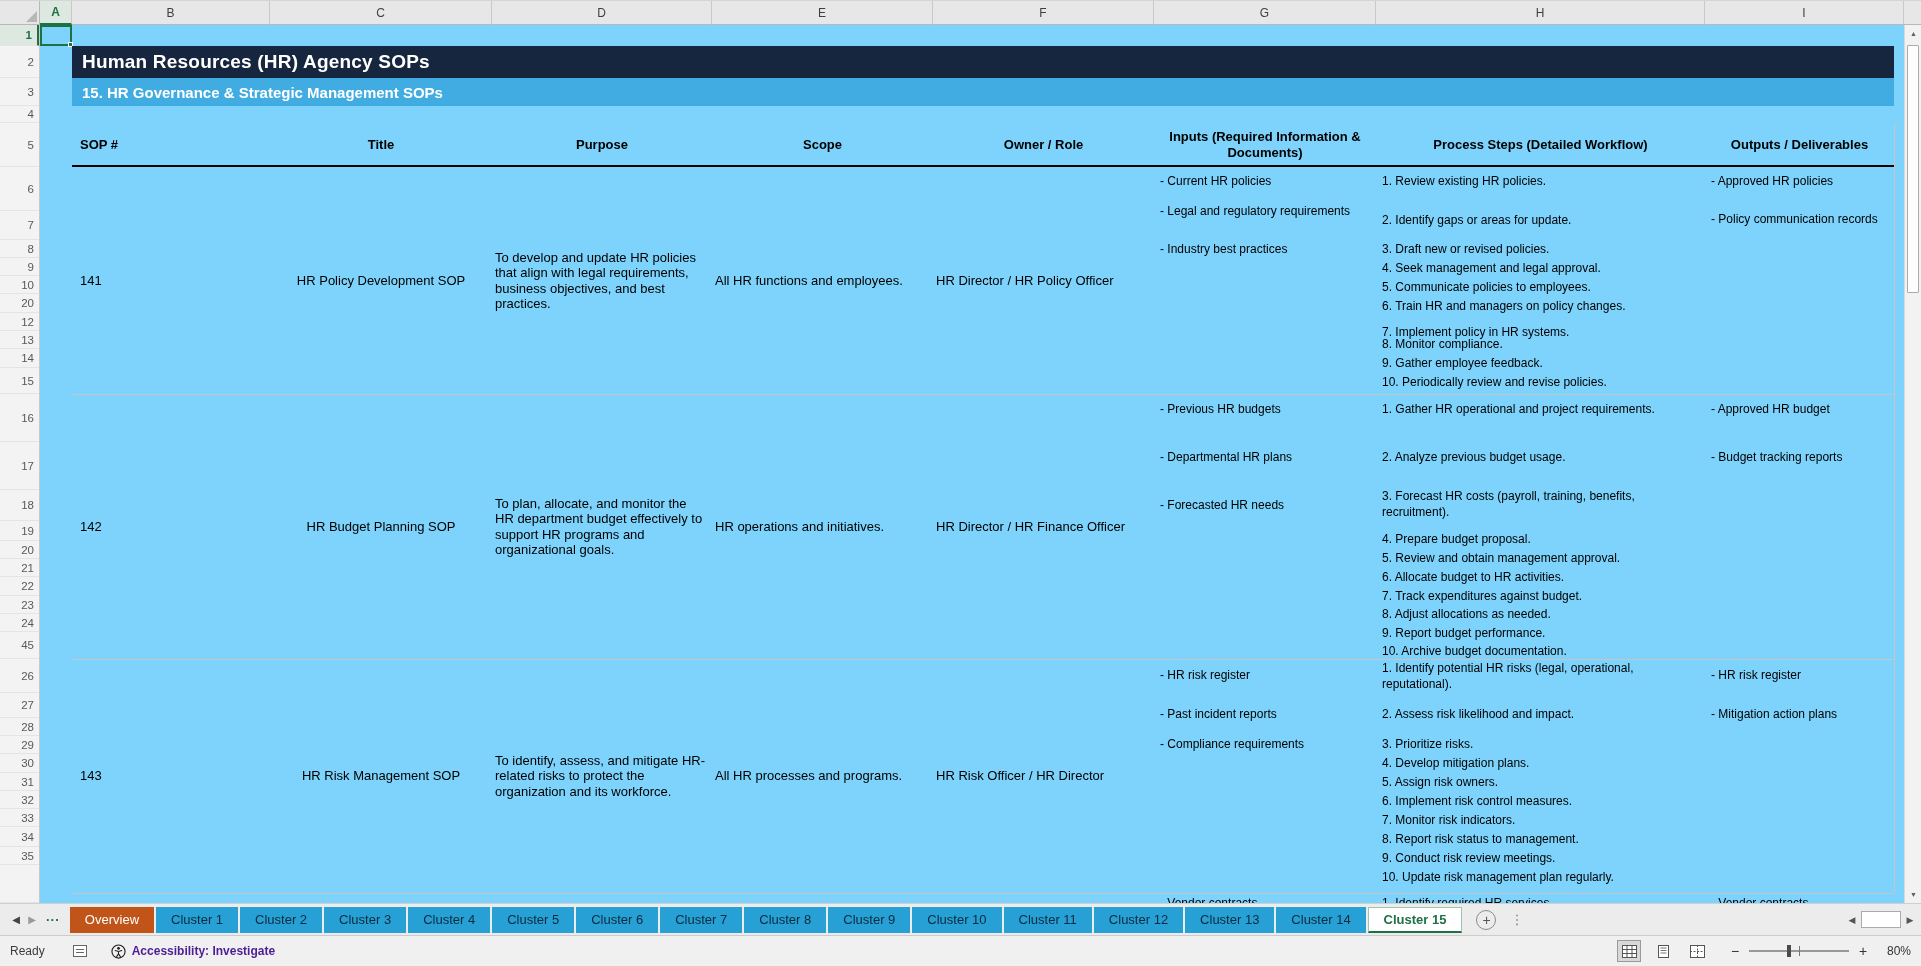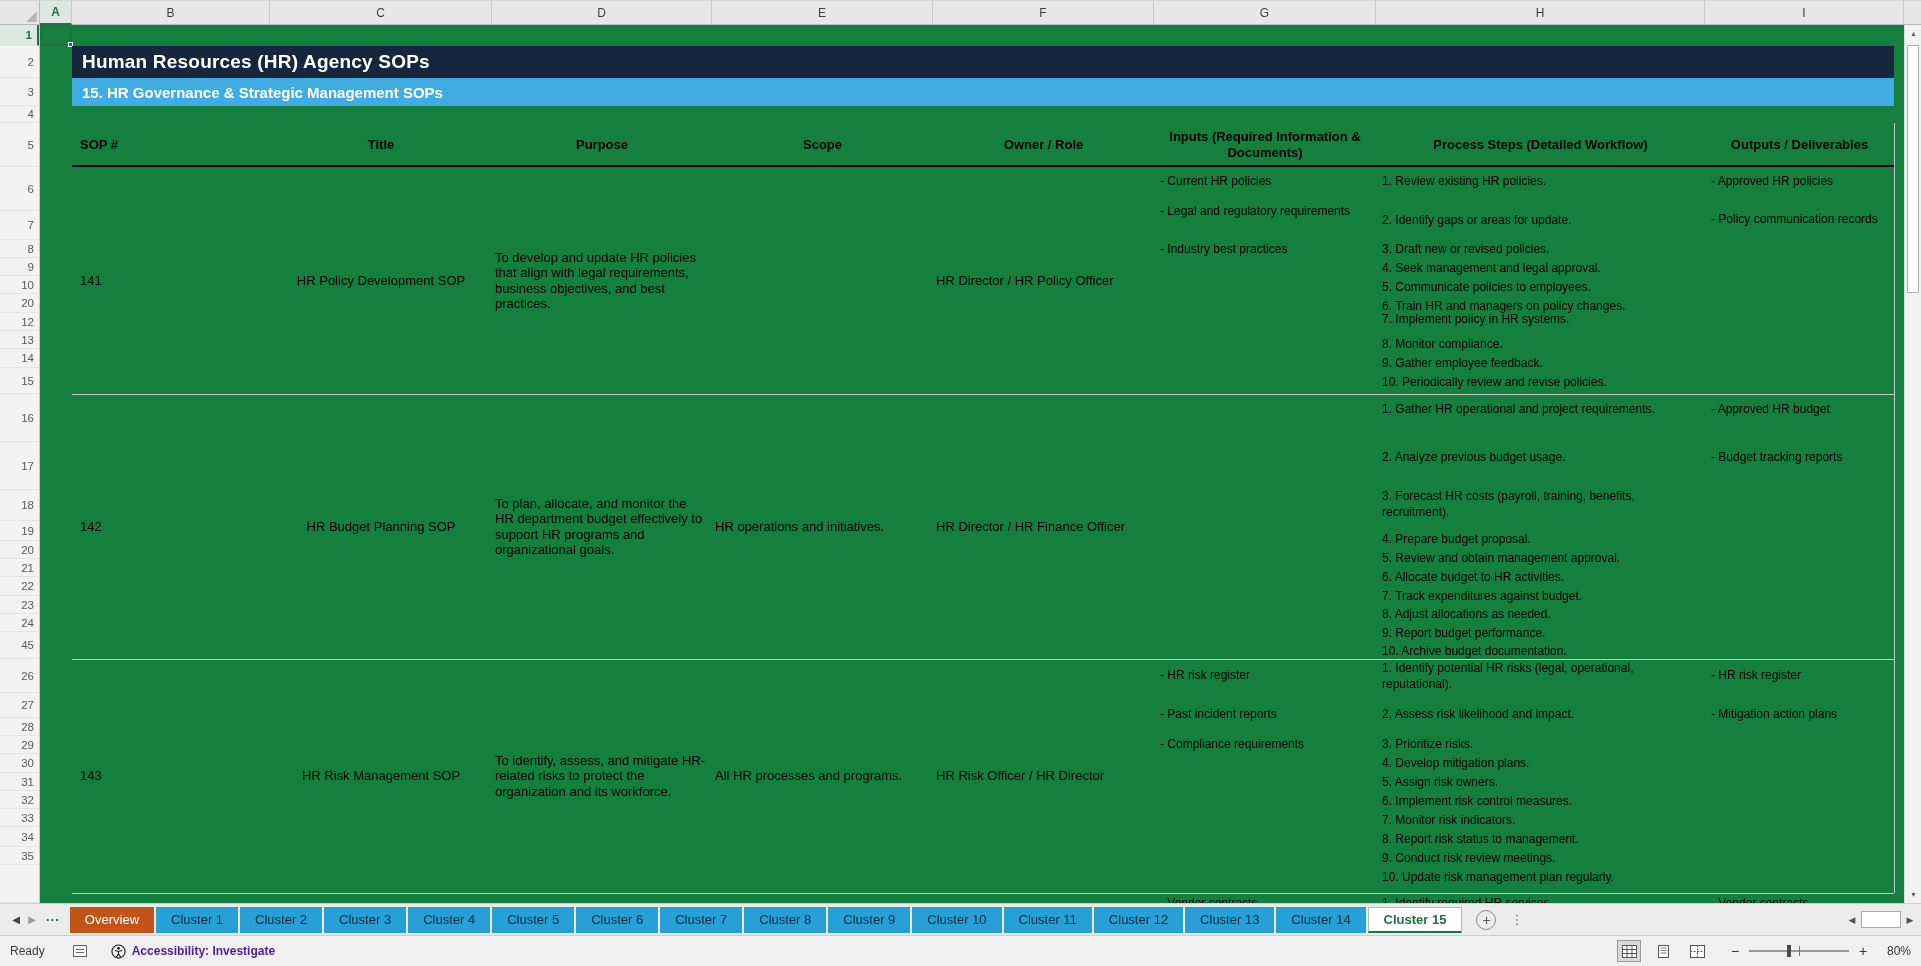--- a/index.html
+++ b/index.html
@@ -17,21 +17,21 @@
   .ch.sel { background:#DCE8E0; color:#1E7145; border-bottom:2px solid #1E7145; font-weight:bold; }
   .ch-spacer { width:17px; background:#E7E7E7; border-bottom:1px solid #B8B8B8; }
 
   
   .gridbody { display:flex; height:878px; }
   .gutter { width:40px; background:#F3F3F3; border-right:1px solid #C9C9C9; }
   .rn { width:100%; display:flex; align-items:center; justify-content:flex-end;
     padding-right:5px; font-size:11.5px; color:#595959; border-bottom:1px solid #E4E4E4; }
   .rn.sel { background:#DCE8E0; color:#1E7145; border-right:2px solid #1E7145; font-weight:bold; }
 
-  .sheet { position:relative; width:1864px; height:878px; background:#15803d; overflow:hidden; }
+  .sheet { position:relative; width:1864px; height:878px; background:#7dd3fc; overflow:hidden; }
 
   
   .titlebar { position:absolute; left:32px; width:1822px; top:21px; height:32px; background:#16263E;
     color:#fff; font-weight:bold; font-size:19px; display:flex; align-items:center; padding-left:10px; letter-spacing:.2px; }
   .subtitlebar { position:absolute; left:32px; width:1822px; top:53px; height:28px; background:#41ACE1;
     color:#fff; font-weight:bold; font-size:15px; display:flex; align-items:center; padding-left:10px; }
 
   
   .a1sel { position:absolute; left:0; top:0; width:32px; height:21px; border:2px solid #1E7145; }
   .a1sel .handle { position:absolute; right:-3px; bottom:-3px; width:5px; height:5px; background:#1E7145; border:1px solid #fff; }.cB{left:32px;width:198px}.cC{left:230px;width:222px}
@@ -180,36 +180,39 @@
       <div class="block" style="top:142px;height:227px">
         <div class="cell cB vmid padl">
             <span>141</span>
           </div>
         <div class="cell cC vmid ctr">
             <span>HR Policy Development SOP</span>
           </div>
         <div class="cell cD vmid padsm">
             <span>To develop and update HR policies that align with legal requirements, business objectives, and best practices.</span>
           </div>
+        <div class="cell cE vmid padsm">
+            <span>All HR functions and employees.</span>
+          </div>
         <div class="cell cF vmid padsm">
             <span>HR Director / HR Policy Officer</span>
           </div>
         <div class="cell cG">
           <p style="top:7px">- Current HR policies</p>
           <p style="top:37px">- Legal and regulatory requirements</p>
           <p style="top:75px">- Industry best practices</p>
         </div>
         <div class="cell cH">
           <p style="top:7px">1. Review existing HR policies.</p>
           <p style="top:46px">2. Identify gaps or areas for update.</p>
           <p style="top:75px">3. Draft new or revised policies.</p>
           <p style="top:94px">4. Seek management and legal approval.</p>
           <p style="top:113px">5. Communicate policies to employees.</p>
           <p style="top:132px">6. Train HR and managers on policy changes.</p>
-          <p style="top:145px">7. Implement policy in HR systems.</p>
+          <p style="top:158px">7. Implement policy in HR systems.</p>
           <p style="top:170px">8. Monitor compliance.</p>
           <p style="top:189px">9. Gather employee feedback.</p>
           <p style="top:208px">10. Periodically review and revise policies.</p>
         </div>
         <div class="cell cI">
           <p style="top:7px">- Approved HR policies</p>
           <p style="top:45px">- Policy communication records</p>
         </div>
       </div>
       <div class="sep" style="top:369px"></div>
@@ -223,20 +226,25 @@
           </div>
         <div class="cell cE vmid padsm">
             <span>HR operations and initiatives.</span>
           </div>
         <div class="cell cD vmid padsm">
             <span>To plan, allocate, and monitor the HR department budget effectively to support HR programs and organizational goals.</span>
           </div>
         <div class="cell cF vmid padsm">
             <span>HR Director / HR Finance Officer</span>
           </div>
+        <div class="cell cG">
+          <p style="top:8px">- Previous HR budgets</p>
+          <p style="top:56px">- Departmental HR plans</p>
+          <p style="top:104px">- Forecasted HR needs</p>
+        </div>
         <div class="cell cH">
           <p style="top:8px">1. Gather HR operational and project requirements.</p>
           <p style="top:56px">2. Analyze previous budget usage.</p>
           <p style="top:95px">3. Forecast HR costs (payroll, training, benefits, recruitment).</p>
           <p style="top:138px">4. Prepare budget proposal.</p>
           <p style="top:157px">5. Review and obtain management approval.</p>
           <p style="top:176px">6. Allocate budget to HR activities.</p>
           <p style="top:195px">7. Track expenditures against budget.</p>
           <p style="top:213px">8. Adjust allocations as needed.</p>
           <p style="top:232px">9. Report budget performance.</p>

